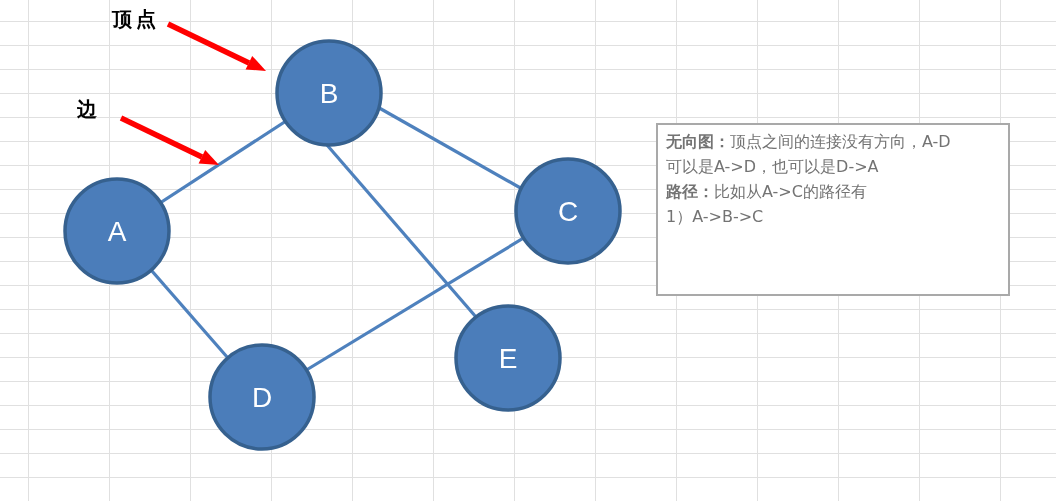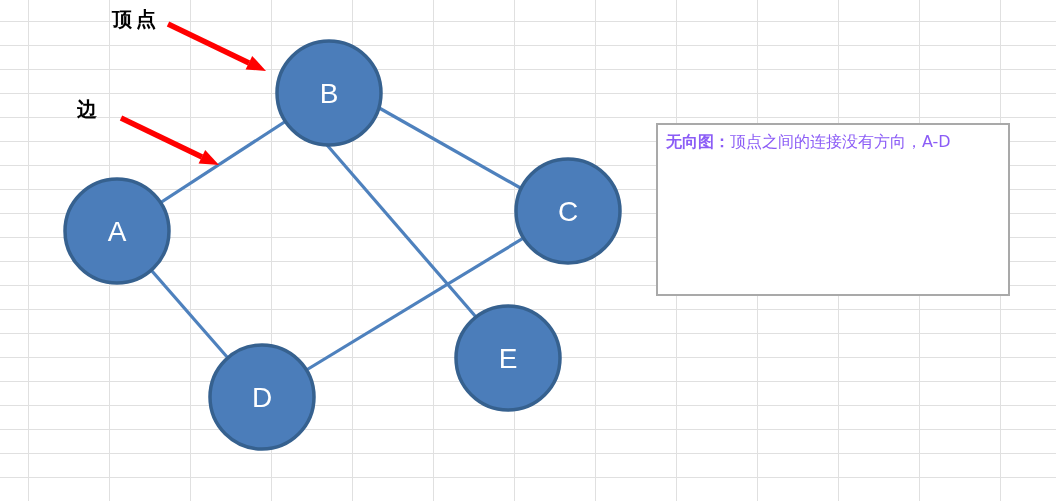--- a/index.html
+++ b/index.html
@@ -68,21 +68,21 @@
     top: 123px;
     width: 354px;
     height: 173px;
     box-sizing: border-box;
     background: #ffffff;
     border: 2px solid #a9a9a9;
     padding: 4px 8px;
     z-index: 2;
     font-size: 16px;
     line-height: 25px;
-    color: #8b5cf6;
+    color: #737373;
     font-family: "DejaVu Sans", sans-serif;
   }
   .textbox p {
     margin: 0;
     white-space: nowrap;
   }
   .textbox b {
     font-weight: bold;
   }
 </style>
@@ -130,13 +130,16 @@
     <line class="arrow-shaft" x1="121" y1="118" x2="202" y2="157"></line>
     <polygon class="arrow-head" points="219,165 198.6,163.4 205.2,149.9"></polygon>
   </g>
 
   <text class="callout-label" x="112" y="26">顶点</text>
   <text class="callout-label" x="77" y="116">边</text>
 </svg>
 
 <div class="textbox">
   <p><b>无向图：</b><span>顶点之间的连接没有方向，A-D</span></p>
+  <p><span>可以是A-&gt;D，也可以是D-&gt;A</span></p>
+  <p><b>路径：</b><span>比如从A-&gt;C的路径有</span></p>
+  <p><span>1）A-&gt;B-&gt;C</span></p>
 </div>
 
 </body></html>

